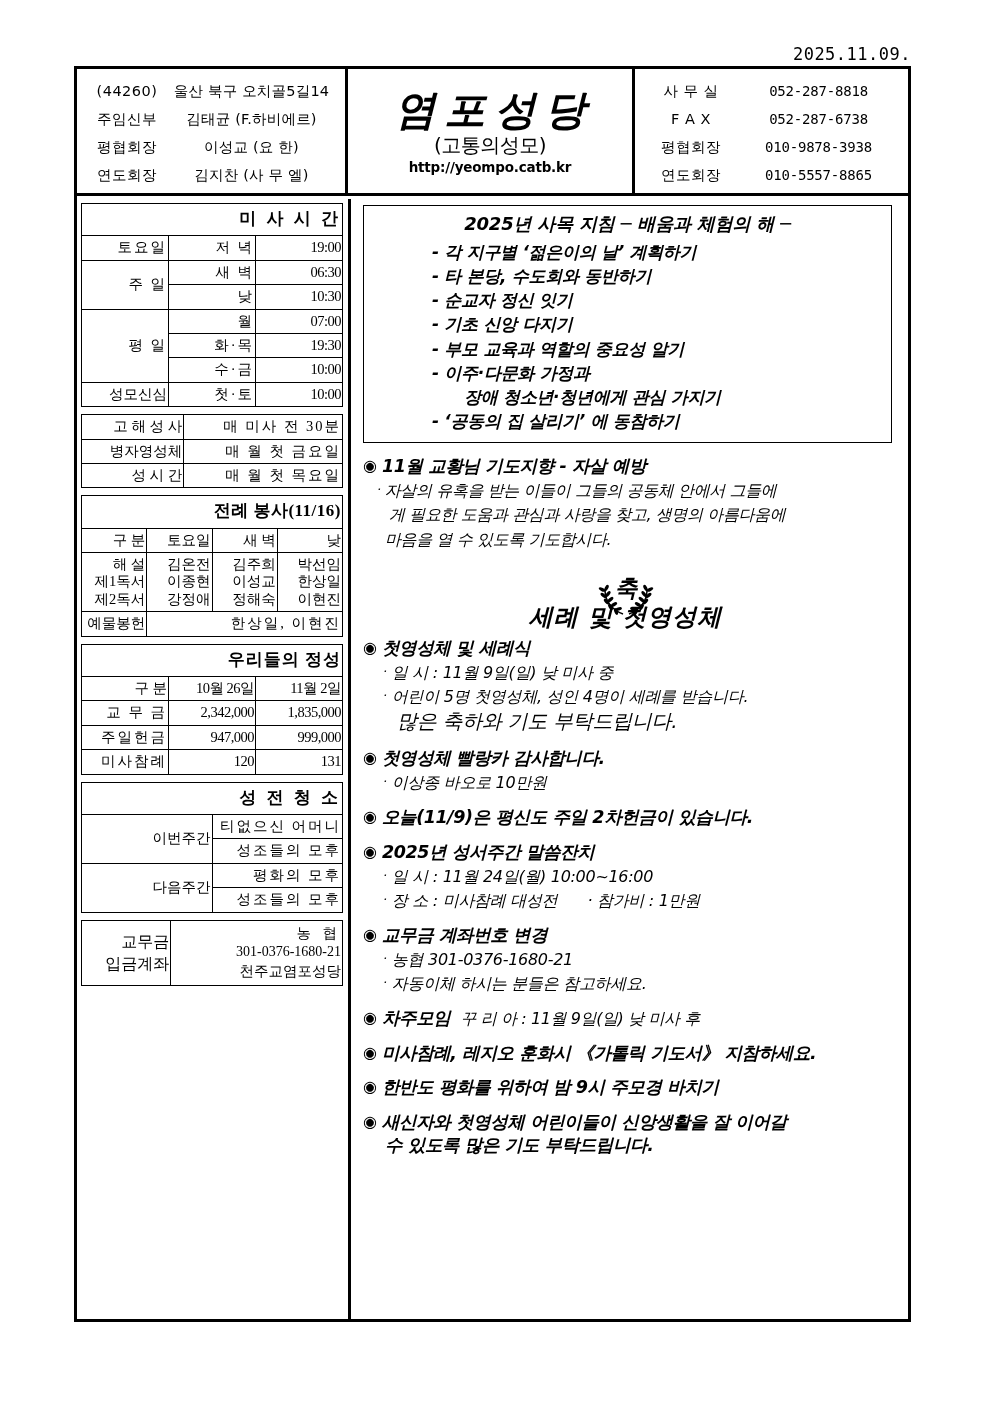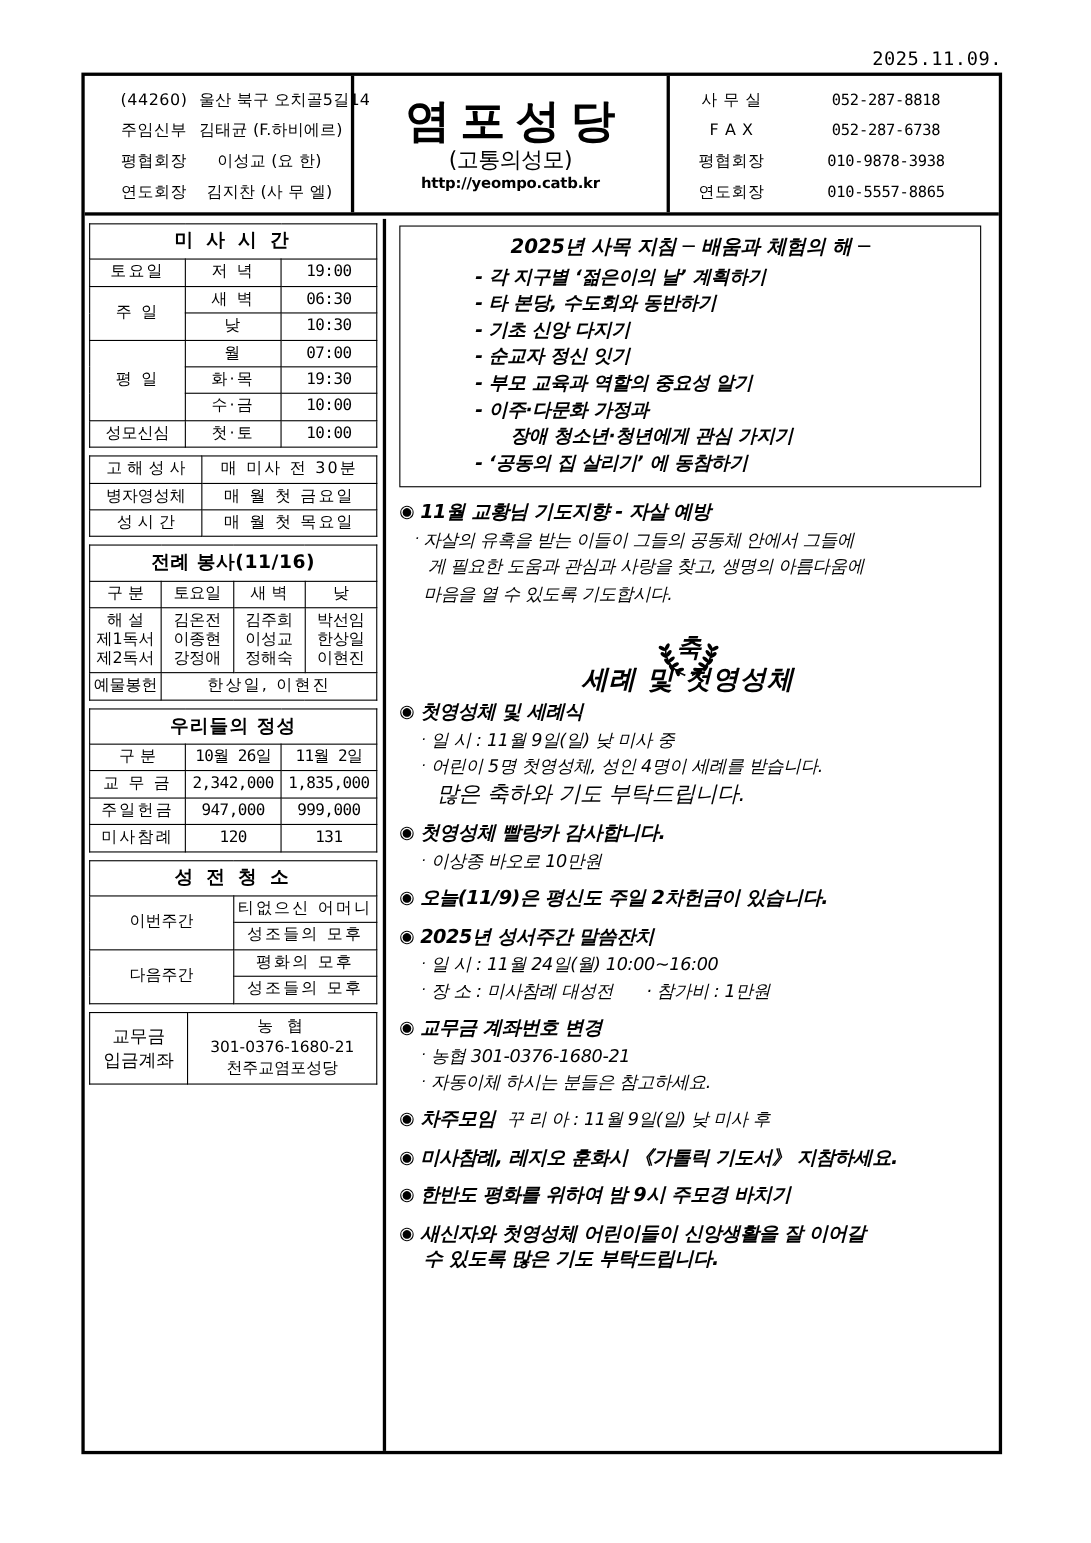--- a/index.html
+++ b/index.html
@@ -49,24 +49,24 @@
   .header {
     position: absolute;
     left: 0; top: 0;
     width: 831px;
     height: 127px;
     display: flex;
     box-sizing: border-box;
     border-bottom: 3px solid #000;
   }
   .hdr-left {
-    width: 245px;
+    width: 271px;
     box-sizing: border-box;
     border-right: 3px solid #000;
-    padding: 8px 10px 4px 22px;
+    padding: 8px 10px 4px 9px;
     display: flex;
     flex-direction: column;
     justify-content: space-around;
   }
   .hdr-left .row {
     display: flex;
     font-size: 14.5px;
     white-space: nowrap;
     line-height: 1.15;
   }
@@ -91,20 +91,21 @@
     justify-content: center;
     padding-top: 2px;
   }
   .hdr-center .church-name {
     font-size: 41px;
     font-weight: bold;
     letter-spacing: 9px;
     line-height: 1.05;
     text-indent: 9px;
     font-family: "DejaVu Sans", "Liberation Sans", sans-serif;
+    font-style: italic;
   }
   .hdr-center .church-sub {
     font-size: 20px;
     letter-spacing: -0.5px;
     margin-top: 1px;
     line-height: 1.1;
   }
   .hdr-center .church-url {
     font-size: 13.5px;
     font-weight: bold;
@@ -163,26 +164,27 @@
 
   
   table.tbl {
     width: 100%;
     border-collapse: collapse;
     table-layout: fixed;
     margin-bottom: 7px;
   }
   table.tbl td, table.tbl th {
     border: 1.5px solid #000;
-    text-align: center;
+    text-align: right;
     vertical-align: middle;
     font-size: 14.5px;
     padding: 3px 1px;
     line-height: 1.2;
     font-weight: normal;
+    font-family: Liberation Serif, serif;
   }
   table.tbl td.title, table.tbl th.title {
     font-size: 17px;
     font-weight: bold;
     letter-spacing: 3px;
     padding: 5px 1px 6px 1px;
   }
   td.sp2 { letter-spacing: 2px; }
   td.num {
     font-family: "DejaVu Sans Mono", "Liberation Mono", monospace;
@@ -538,22 +540,22 @@
           </table>
 
       </div>
 
       <div class="col-right">
 
         <div class="guidelines">
           <div class="gl-title">2025년 사목 지침 ─ 배움과 체험의 해 ─</div>
           <div class="gl-item">- 각 지구별 ‘젊은이의 날’ 계획하기</div>
           <div class="gl-item">- 타 본당, 수도회와 동반하기</div>
+          <div class="gl-item">- 순교자 정신 잇기</div>
           <div class="gl-item">- 기초 신앙 다지기</div>
-          <div class="gl-item">- 순교자 정신 잇기</div>
           <div class="gl-item">- 부모 교육과 역할의 중요성 알기</div>
           <div class="gl-item">- 이주·다문화 가정과</div>
           <div class="gl-cont">장애 청소년·청년에게 관심 가지기</div>
           <div class="gl-item">- ‘공동의 집 살리기’ 에 동참하기</div>
         </div>
 
         <div class="ann">
           <div class="ann-head">
             <span class="bullet">◉</span><span>11월 교황님 기도지향 - 자살 예방</span>
           </div>

